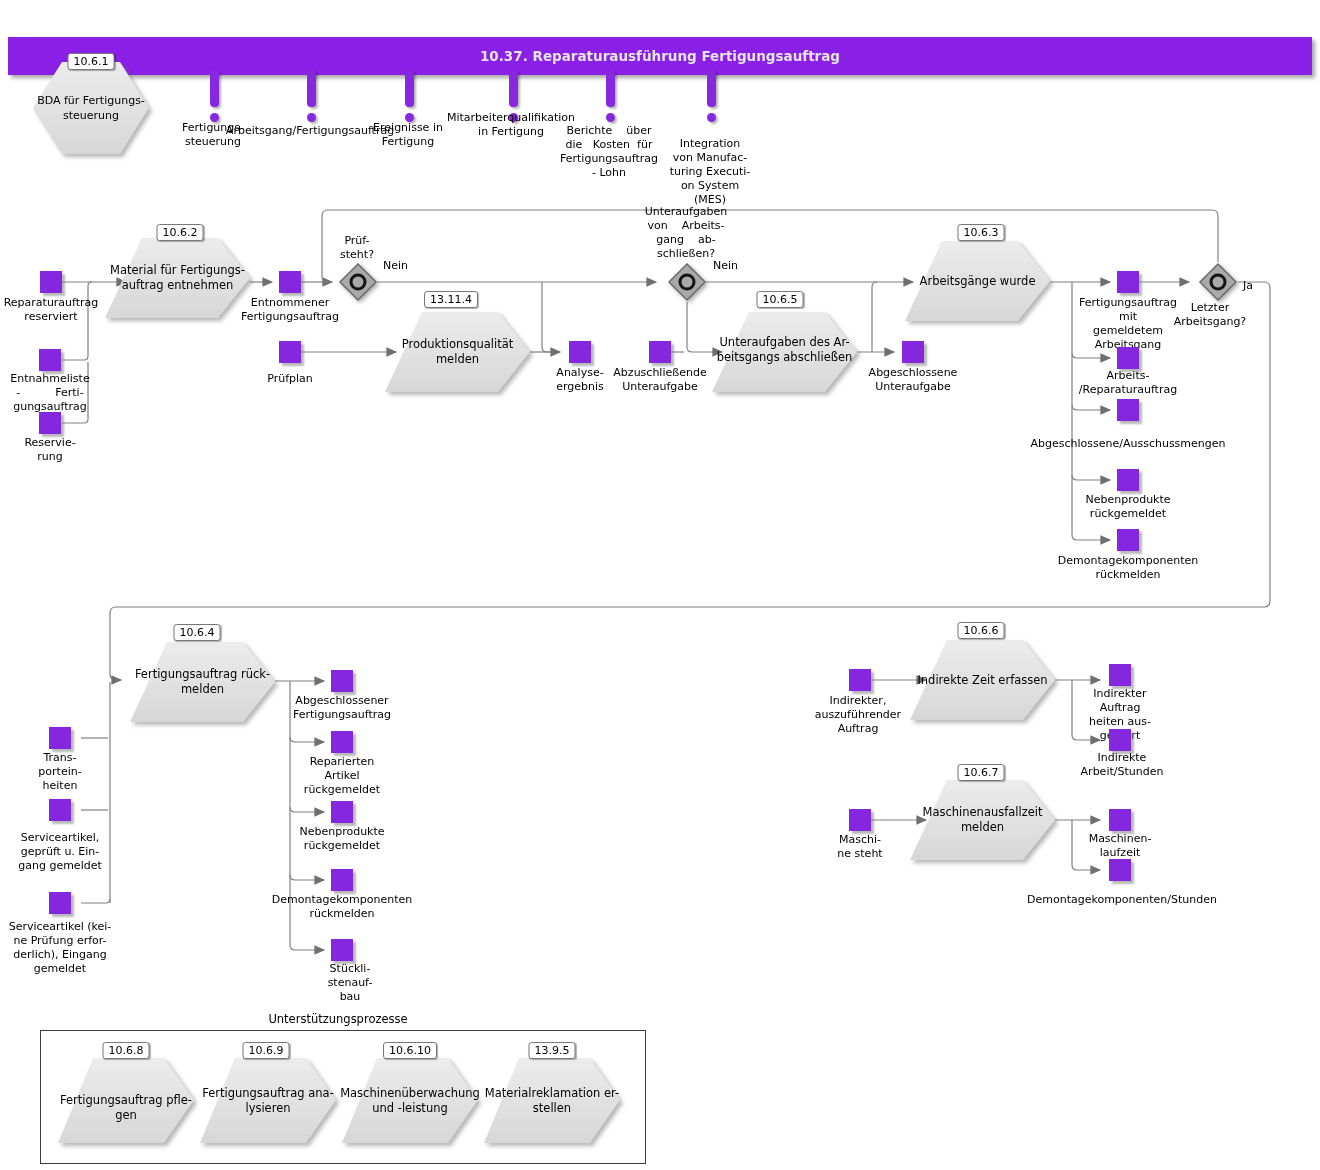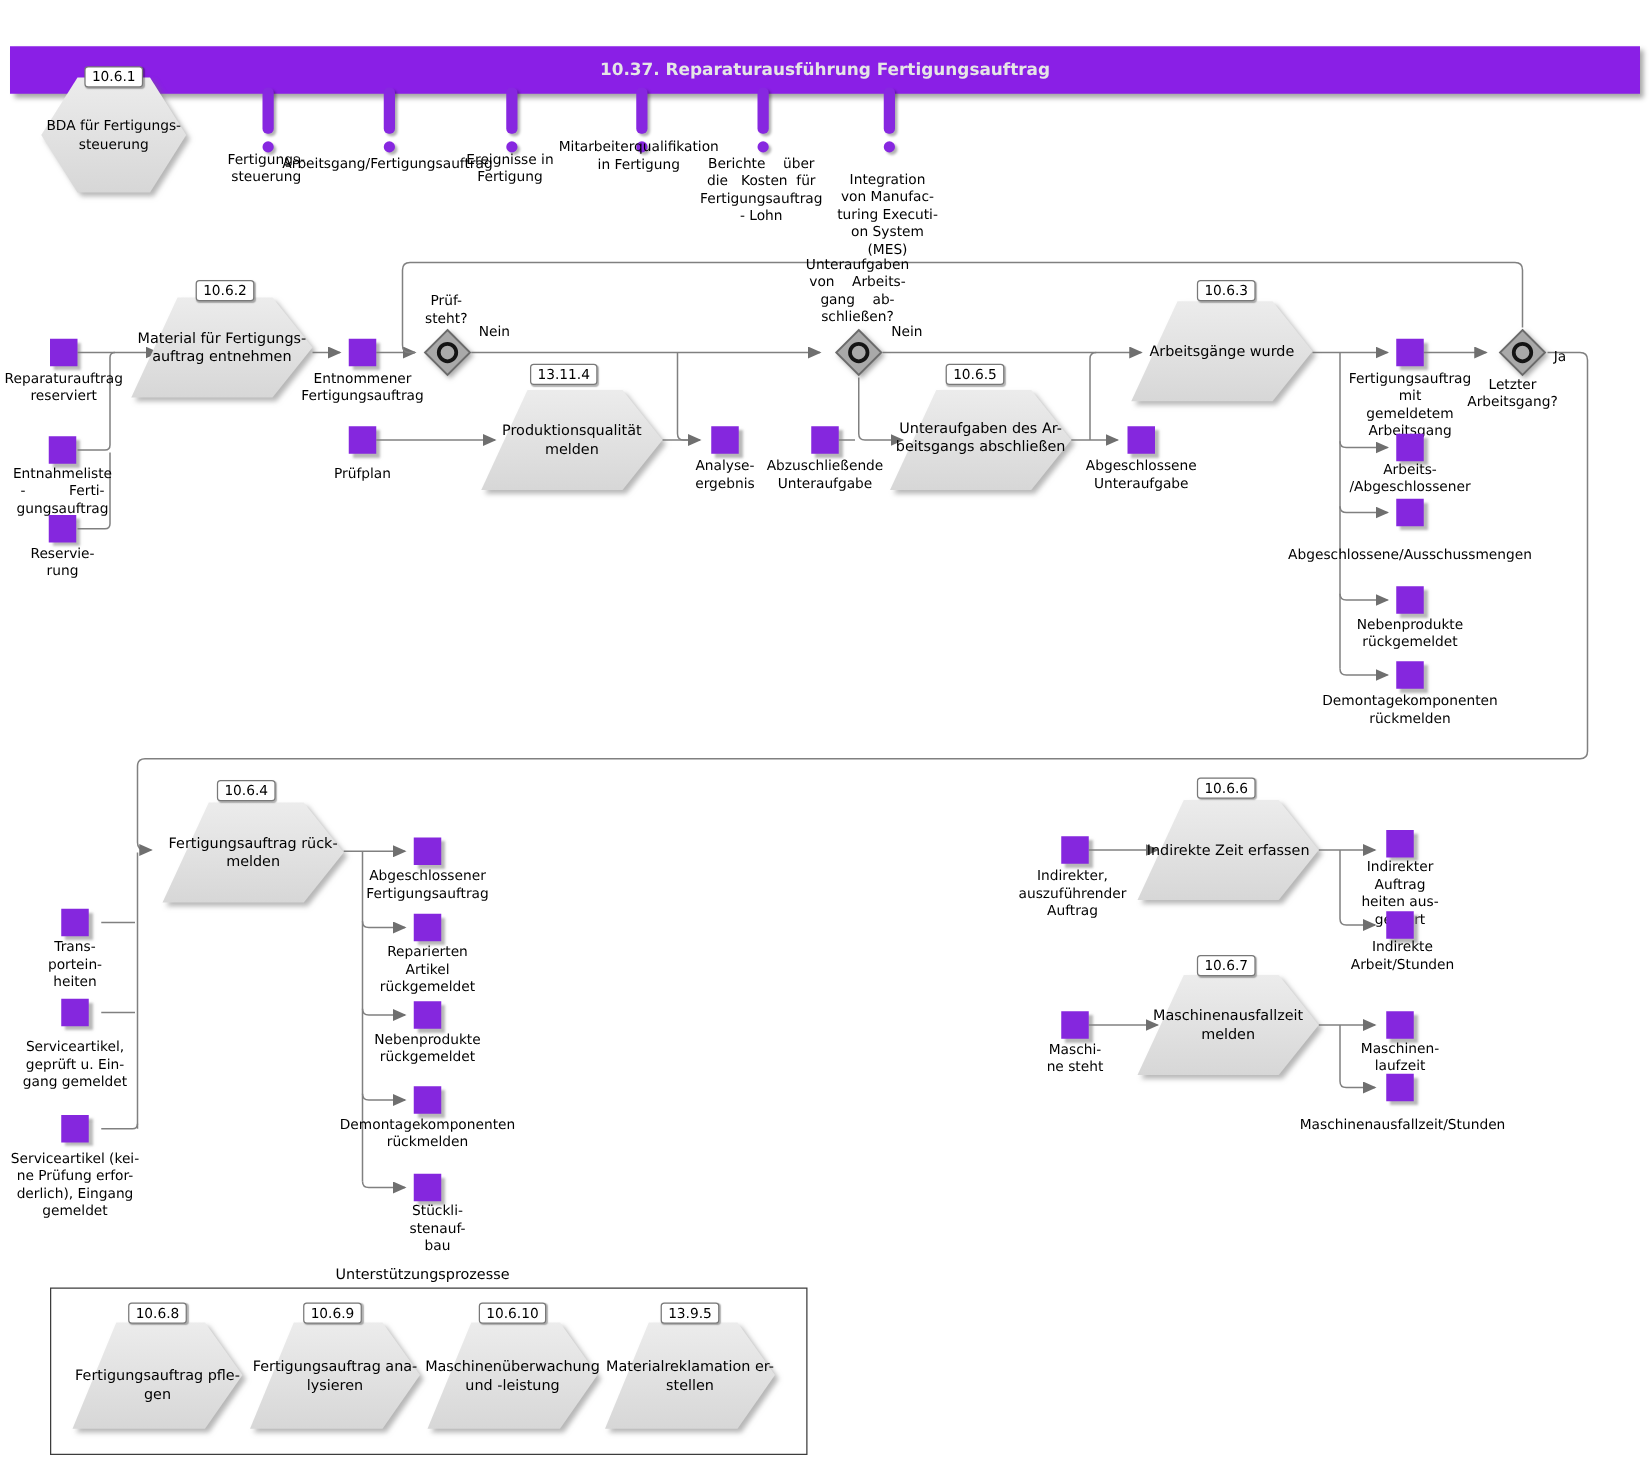--- a/index.html
+++ b/index.html
@@ -262,21 +262,21 @@
 <div class="abs sq" style="left:902px;top:341px"></div>
 <div class="abs lbl" style="left:913px;top:366px">Abgeschlossene
 Unteraufgabe</div>
 <div class="abs sq" style="left:1117px;top:271px"></div>
 <div class="abs lbl" style="left:1128px;top:296px">Fertigungsauftrag
 mit
 gemeldetem
 Arbeitsgang</div>
 <div class="abs sq" style="left:1117px;top:347px"></div>
 <div class="abs lbl" style="left:1128px;top:369px">Arbeits-
-/Abgeschlossener</div>
+/Reparaturauftrag</div>
 <div class="abs sq" style="left:1117px;top:399px"></div>
 <div class="abs lbl" style="left:1128px;top:437px">Abgeschlossene/Ausschussmengen</div>
 <div class="abs sq" style="left:1117px;top:469px"></div>
 <div class="abs lbl" style="left:1128px;top:493px">Nebenprodukte
 rückgemeldet</div>
 <div class="abs sq" style="left:1117px;top:529px"></div>
 <div class="abs lbl" style="left:1128px;top:554px">Demontagekomponenten
 rückmelden</div>
 <div class="abs sq" style="left:49px;top:727px"></div>
 <div class="abs lbl" style="left:60px;top:751px">Trans-
@@ -320,21 +320,21 @@
 <div class="abs sq" style="left:1109px;top:729px"></div>
 <div class="abs lbl" style="left:1122px;top:751px">Indirekte
 Arbeit/Stunden</div>
 <div class="abs sq" style="left:849px;top:809px"></div>
 <div class="abs lbl" style="left:860px;top:833px">Maschi-
 ne steht</div>
 <div class="abs sq" style="left:1109px;top:809px"></div>
 <div class="abs lbl" style="left:1120px;top:832px">Maschinen-
 laufzeit</div>
 <div class="abs sq" style="left:1109px;top:859px"></div>
-<div class="abs lbl" style="left:1122px;top:893px">Maschinenausfallzeit/Stunden</div>
+<div class="abs lbl" style="left:1122px;top:893px">Demontagekomponenten/Stunden</div>
 
 <div class="abs suptitle" style="left:338px;top:1012px">Unterstützungsprozesse</div>
 <div class="abs supportbox"></div>
 
 <div class="abs badge" style="left:126px;top:1042px">10.6.8</div>
 <div class="abs proc" style="left:58px;top:1058px;width:136px;height:99px">
   <svg width="136" height="85">
       <polygon points="35,0 106,0 136,42 106,85 0,85" fill="url(#shapegrad)"></polygon>
     </svg>
   <div class="plabel">Fertigungsauftrag pfle-

